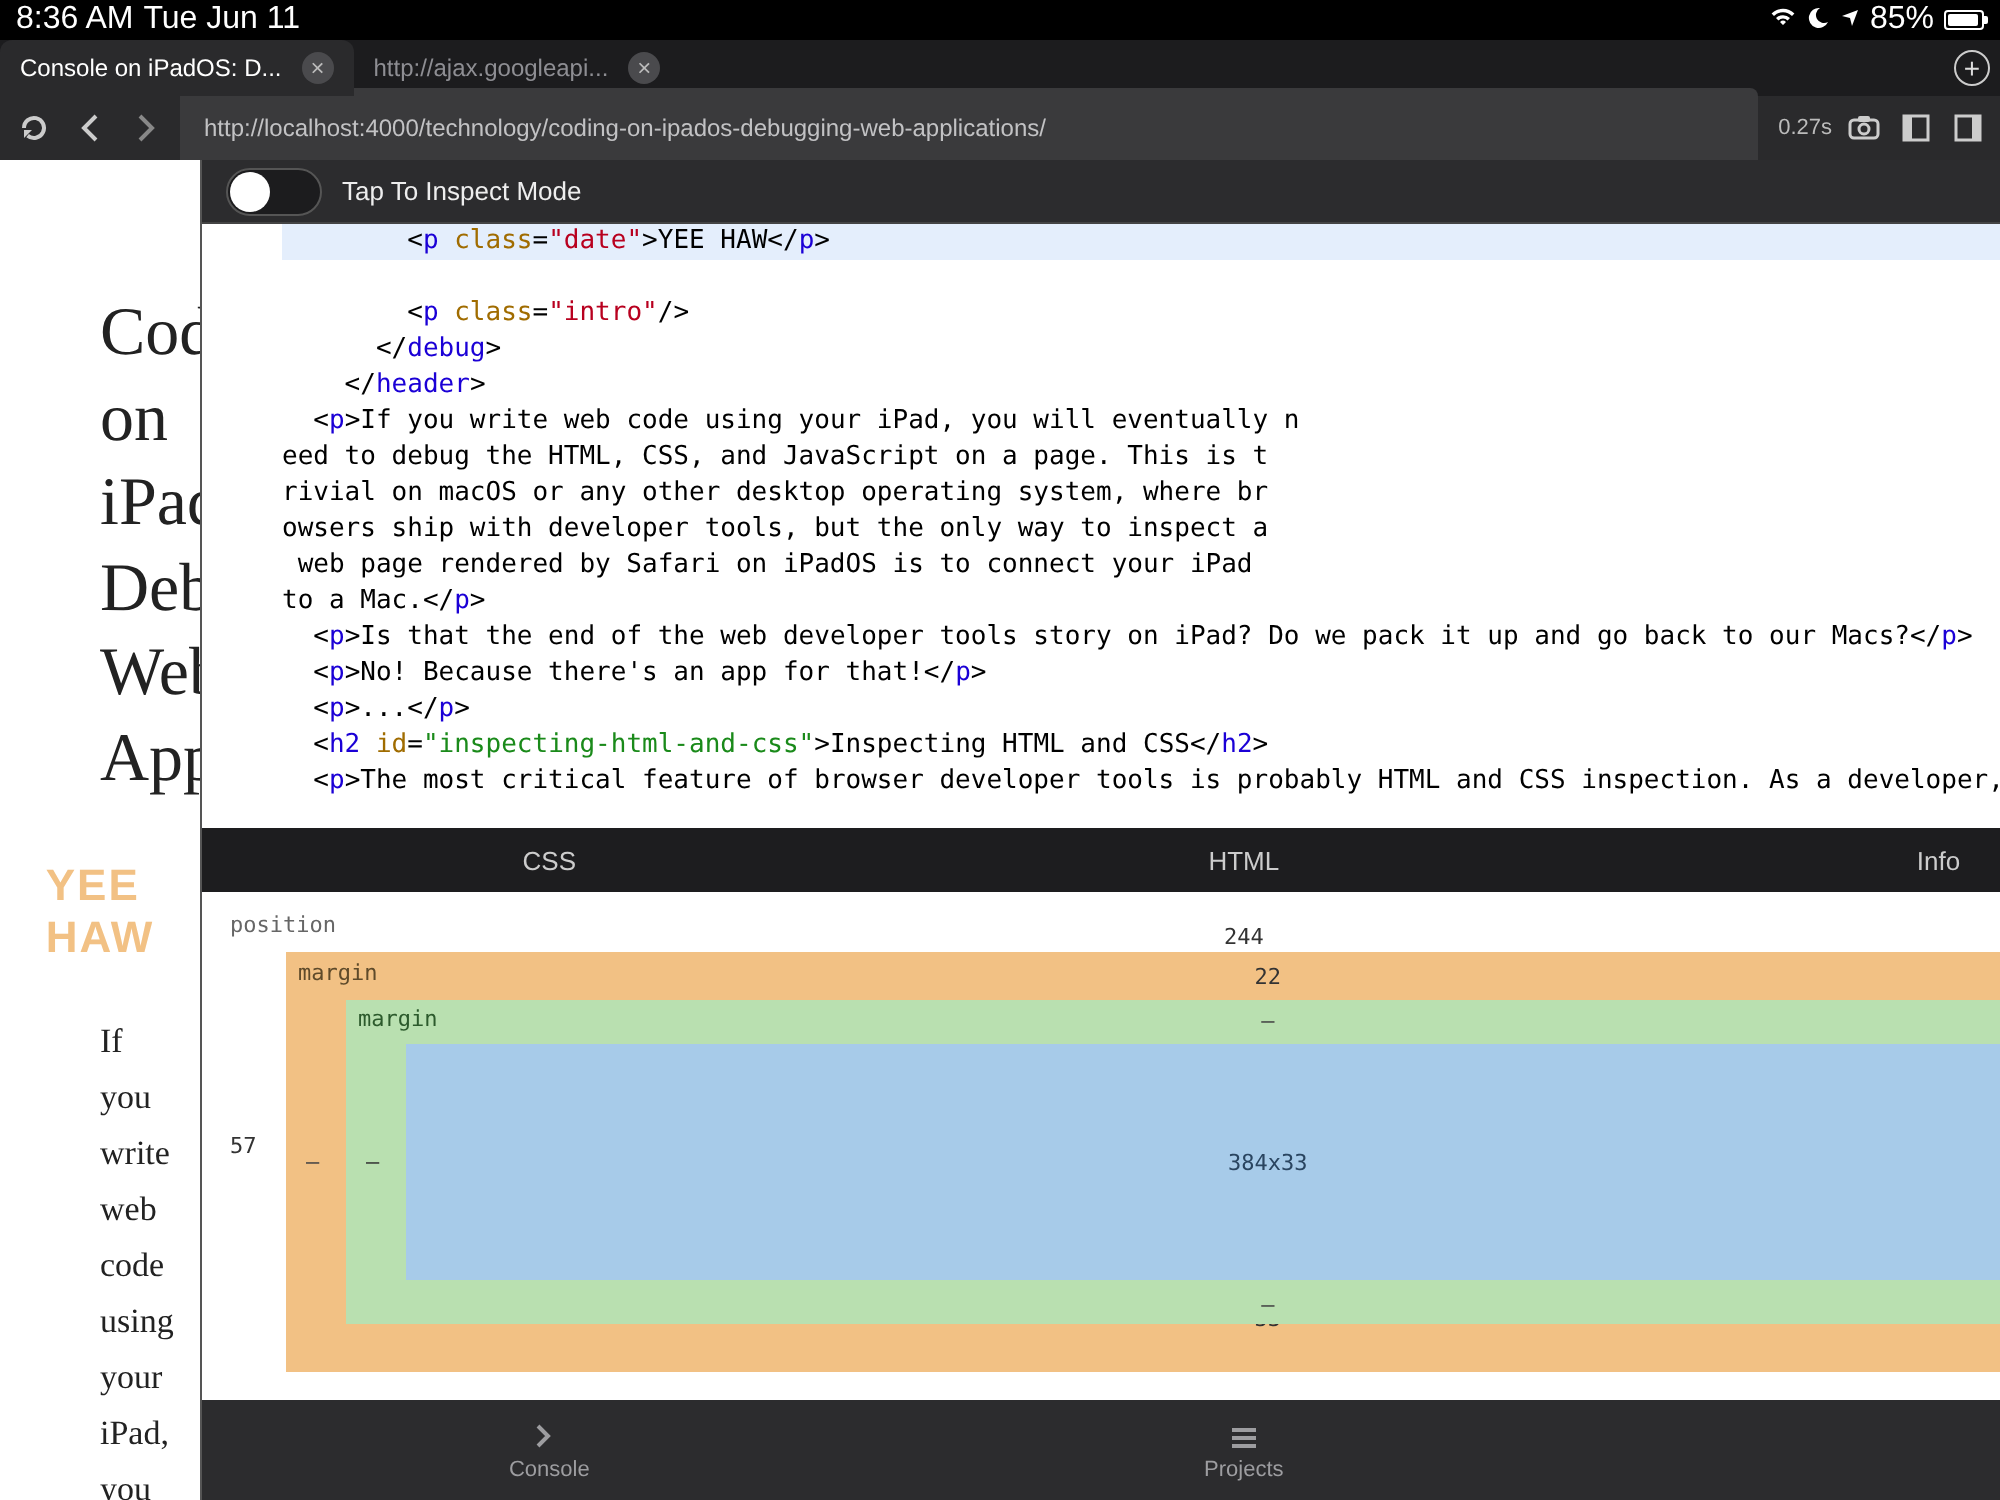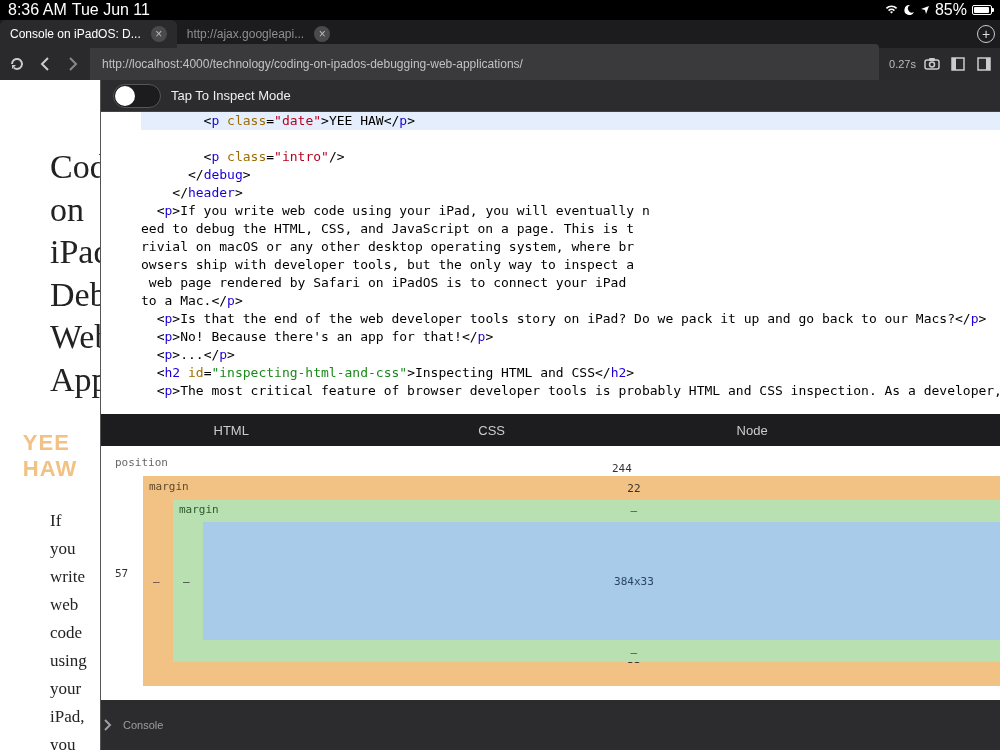--- a/index.html
+++ b/index.html
@@ -67,21 +67,21 @@
 .bm-pad{position:absolute;left:30px;right:30px;top:24px;bottom:24px;background:#b9e0b0}
 .bm-p-lbl{position:absolute;left:6px;top:3px;color:#2c5a2c}
 .bm-p-top,.bm-p-bot{position:absolute;left:50%;transform:translateX(-50%);color:#444}
 .bm-p-top{top:4px}.bm-p-bot{bottom:3px}
 .bm-p-l,.bm-p-r{position:absolute;top:50%;transform:translateY(-50%)}
 .bm-p-l{left:10px}
 .bm-core{position:absolute;left:30px;right:30px;top:22px;bottom:22px;background:#a7cbe9;display:flex;align-items:center;justify-content:center;color:#2a4560}
 
 
 .bottombar{height:50px;background:#2c2c2e;display:flex;align-items:center;color:#9d9da0;font-size:11px}
-.bitem{flex:1;display:flex;flex-direction:row;align-items:center;gap:2px}
+.bitem{flex:1;display:flex;flex-direction:column;align-items:center;gap:2px}
 .bitem.active{color:#f2f2f4}
 .bicon{width:20px;height:18px;display:flex;align-items:center;justify-content:center;font-size:16px}
 </style>
 </head>
 <body>
 
 <div class="status">
   <div class="left">
     <span>8:36 AM</span>
     <span>Tue Jun 11</span>
@@ -197,23 +197,22 @@
 owsers ship with developer tools, but the only way to inspect a
  web page rendered by Safari on iPadOS is to connect your iPad 
 to a Mac.&lt;/<span class="tg">p</span>&gt;
   &lt;<span class="tg">p</span>&gt;<span>Is that the end of the web developer tools story on iPad? Do we pack it up and go back to our Macs?</span>&lt;/<span class="tg">p</span>&gt;
   &lt;<span class="tg">p</span>&gt;<span>No! Because there's an app for that!</span>&lt;/<span class="tg">p</span>&gt;
   &lt;<span class="tg">p</span>&gt;<span>...</span>&lt;/<span class="tg">p</span>&gt;
   &lt;<span class="tg">h2</span> <span class="attr">id</span>=<span class="idv">"<span>inspecting-html-and-css</span>"</span>&gt;<span>Inspecting HTML and CSS</span>&lt;/<span class="tg">h2</span>&gt;
   &lt;<span class="tg">p</span>&gt;<span>The most critical feature of browser developer tools is probably HTML and CSS inspection. As a developer, I want to point t</span></div>
 
     <div class="subtabs">
+      <div class="subtab">CSS</div>
       <div class="subtab">HTML</div>
-      <div class="subtab">CSS</div>
-      <div class="subtab">Node</div>
       <div class="subtab">Info</div>
     </div>
 
     <div class="boxmodel">
       <div class="bm-pos-lbl">position</div>
       <div class="bm-pos-top">244</div>
       <div class="bm-pos-left">57</div>
       <div class="bm-margin">
         <div class="bm-m-lbl">margin</div>
         <div class="bm-m-top">22</div>
@@ -234,18 +233,28 @@
     <div class="bottombar">
       <div class="bitem">
         <span class="bicon">
             <svg width="16" height="14" viewBox="0 0 16 14">
               <path d="M2 2 L7 7 L2 12" fill="none" stroke="currentColor" stroke-width="2"></path>
             </svg>
           </span>
         <span>Console</span>
       </div>
       <div class="bitem">
+        <span class="bicon">
+            <svg width="16" height="16" viewBox="0 0 16 16">
+              <rect x="2" y="4" width="12" height="2" fill="currentColor"></rect>
+              <rect x="2" y="8" width="12" height="2" fill="currentColor"></rect>
+              <rect x="2" y="12" width="12" height="2" fill="currentColor"></rect>
+            </svg>
+          </span>
+        <span>Projects</span>
+      </div>
+      <div class="bitem">
         
         
       </div>
     </div>
   </div>
 </div>
 
 </body></html>

